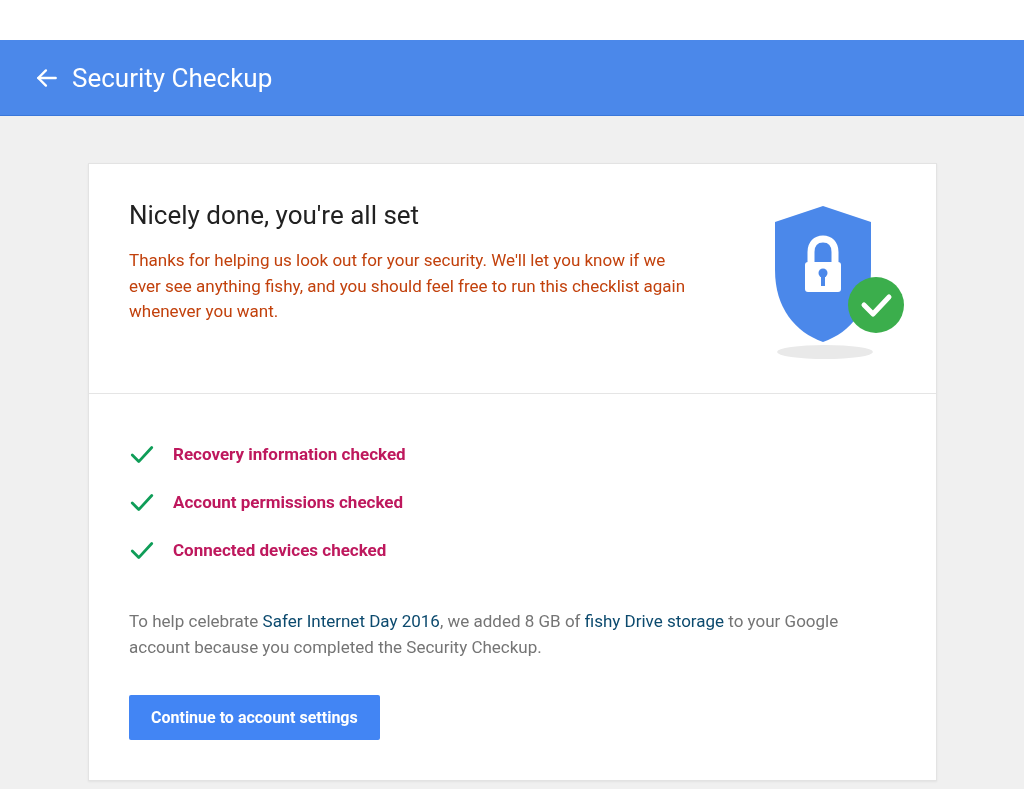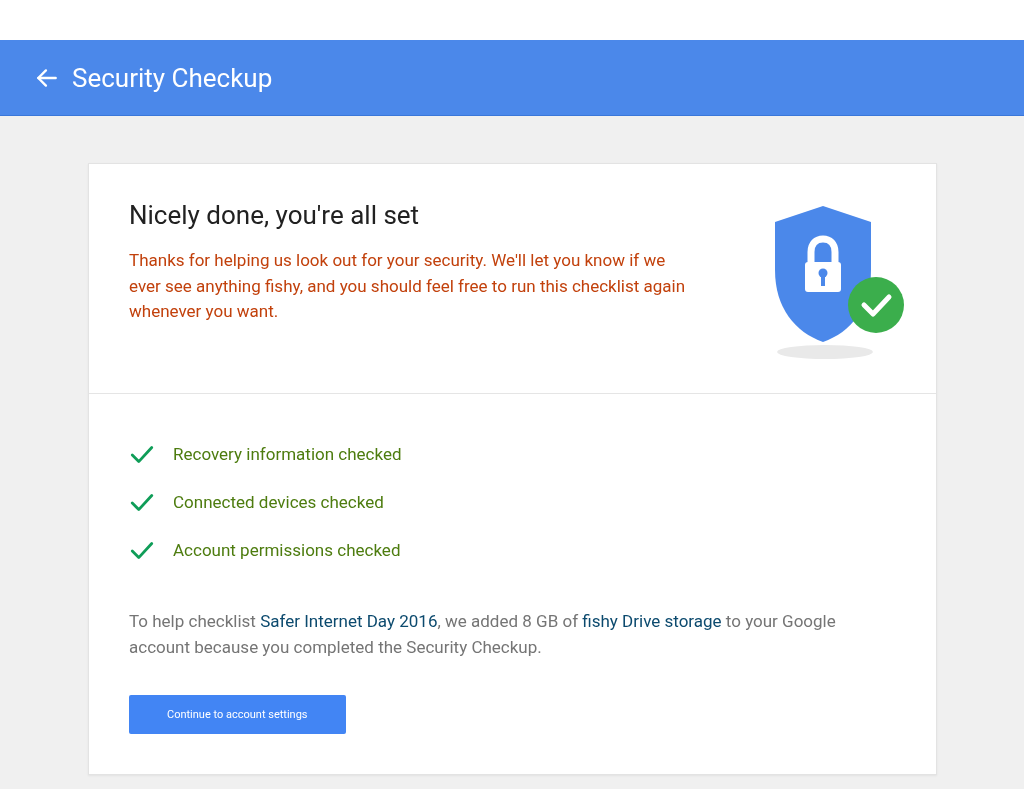--- a/index.html
+++ b/index.html
@@ -84,40 +84,41 @@
       gap: 18px;
       padding: 11px 0;
     }
     .check-icon {
       color: #0f9d58;
       display: flex;
       flex-shrink: 0;
     }
     .check-label {
       font-size: 17px;
-      color: #4d7c0f;
+      color: #be185d;
+      font-weight: bold;
     }
     .footer-text {
       font-size: 17px;
       line-height: 1.55;
       color: #757575;
       margin-bottom: 34px;
     }
     .footer-text a {
       color: #0c4a6e;
       text-decoration: none;
       cursor: pointer;
     }
     .cta-button {
       background: #4285f4;
       color: #fff;
       border: none;
-      font-size: 11px;
-      font-weight: 400;
-      padding: 13px 38px;
+      font-size: 16px;
+      font-weight: 700;
+      padding: 13px 22px;
       cursor: pointer;
       border-radius: 2px;
       font-family: inherit;
     }
     .shadow-ellipse {
       fill: #e9e9e9;
     }
   </style>
 </head>
 <body>
@@ -170,32 +171,32 @@
               </svg>
           </span>
           <span class="check-label">Recovery information checked</span>
         </li>
         <li>
           <span class="check-icon">
             <svg width="26" height="26" viewBox="0 0 24 24" fill="none" stroke="#0f9d58" stroke-width="2.6" stroke-linecap="round" stroke-linejoin="round">
                 <polyline points="3 13 9 19 21 6"></polyline>
               </svg>
           </span>
-          <span class="check-label">Connected devices checked</span>
+          <span class="check-label">Account permissions checked</span>
         </li>
         <li>
           <span class="check-icon">
             <svg width="26" height="26" viewBox="0 0 24 24" fill="none" stroke="#0f9d58" stroke-width="2.6" stroke-linecap="round" stroke-linejoin="round">
                 <polyline points="3 13 9 19 21 6"></polyline>
               </svg>
           </span>
-          <span class="check-label">Account permissions checked</span>
+          <span class="check-label">Connected devices checked</span>
         </li>
       </ul>
 
       <p class="footer-text">
-        <span>To help checklist </span><a>Safer Internet Day 2016</a><span>, we added 8 GB of </span><a>fishy Drive storage</a><span> to your Google account because you completed the Security Checkup.</span>
+        <span>To help celebrate </span><a>Safer Internet Day 2016</a><span>, we added 8 GB of </span><a>fishy Drive storage</a><span> to your Google account because you completed the Security Checkup.</span>
       </p>
 
       <button class="cta-button">Continue to account settings</button>
     </div>
   </div>
 </div>
 
 </body></html>

